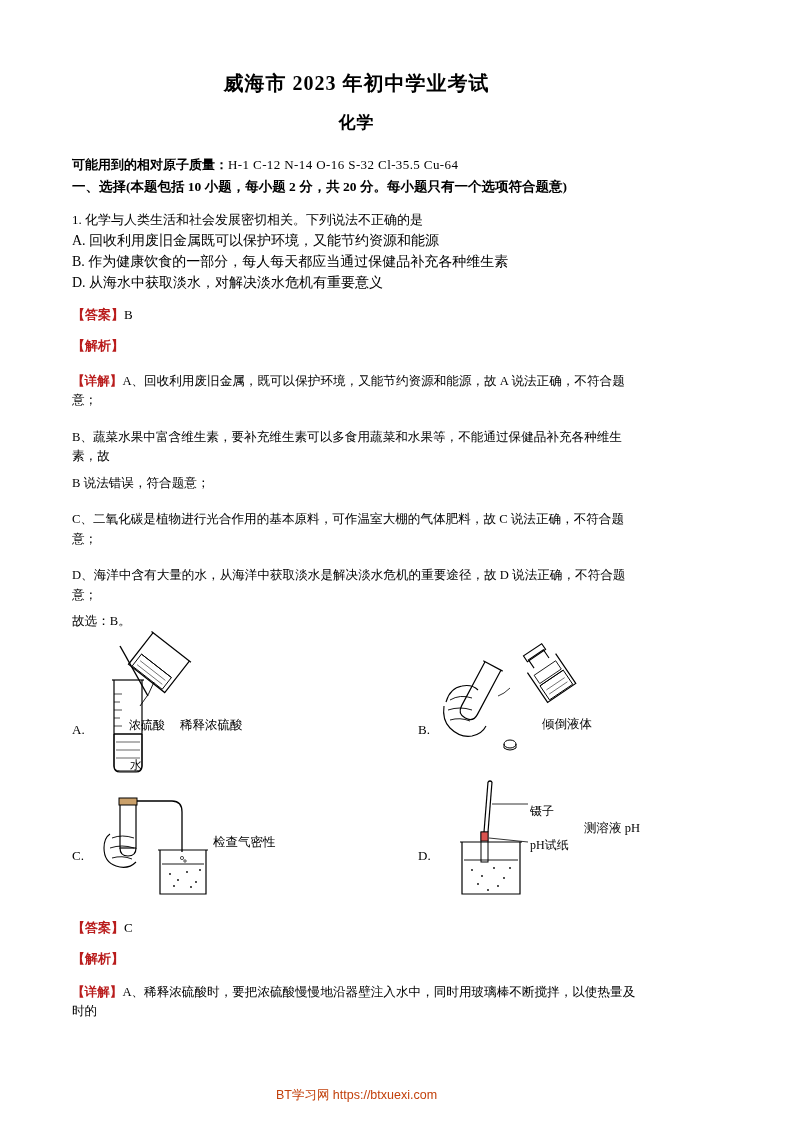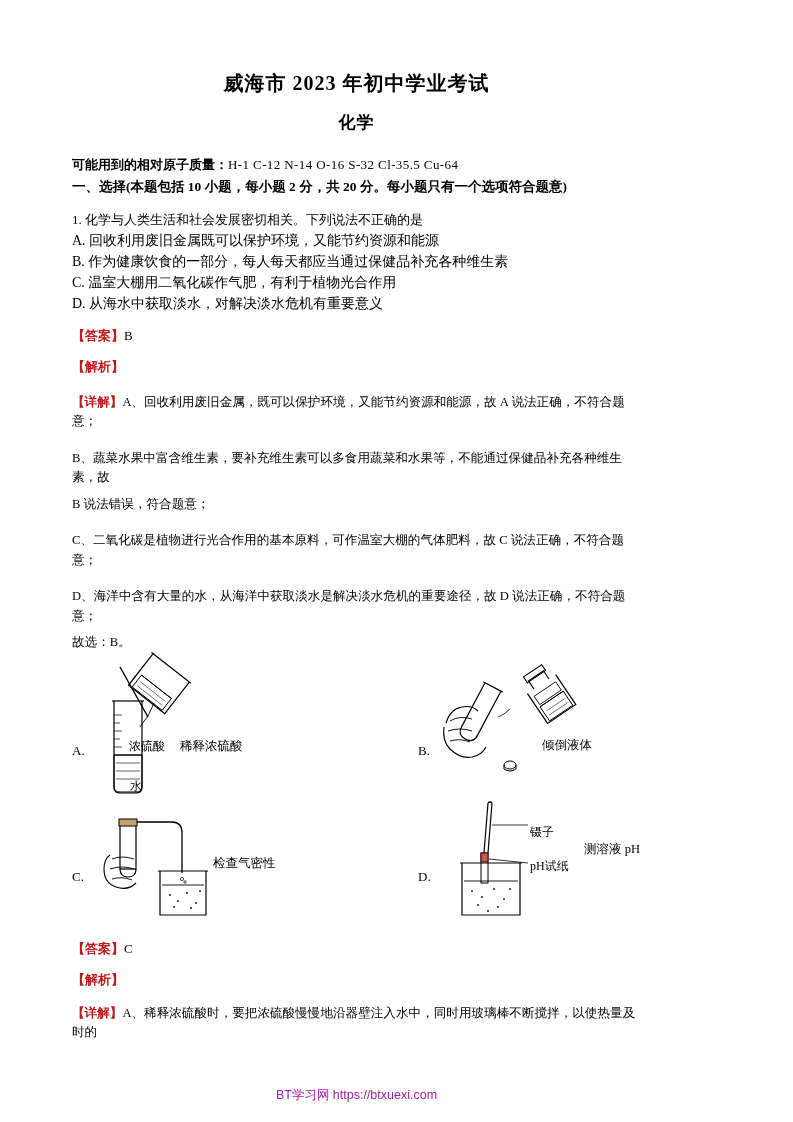--- a/index.html
+++ b/index.html
@@ -102,42 +102,41 @@
     font-size: 13px;
   }
   svg { overflow: visible; }
   .footer {
     position: absolute;
     left: 0;
     right: 0;
     bottom: 18px;
     text-align: center;
     font-size: 12.5px;
-    color: #a21caf;
+    color: #c2410c;
     font-family: "Liberation Sans", sans-serif;
   }
 </style>
 </head>
 <body>
 
 <div class="page">
 
   <h1 class="title">威海市 2023 年初中学业考试</h1>
   <h2 class="subtitle">化学</h2>
 
   <div class="atomic-line">
     <span>可能用到的相对原子质量：</span><span class="vals">H-1  C-12  N-14  O-16  S-32  Cl-35.5  Cu-64</span>
   </div>
 
   <div class="section-head">一、选择(本题包括 10 小题，每小题 2 分，共 20 分。每小题只有一个选项符合题意)</div>
 
   <div class="q-stem">1. 化学与人类生活和社会发展密切相关。下列说法不正确的是</div>
   <div class="opt">A. 回收利用废旧金属既可以保护环境，又能节约资源和能源</div>
   <div class="opt">B. 作为健康饮食的一部分，每人每天都应当通过保健品补充各种维生素</div>
-  <div class="opt">C. 温室大棚用二氧化碳作气肥，有利于植物光合作用</div>
   <div class="opt">D. 从海水中获取淡水，对解决淡水危机有重要意义</div>
 
   <div class="ans-line">
     <span class="tag">【答案】</span><span>B</span>
   </div>
   <div class="ans-line">
     <span class="tag">【解析】</span>
   </div>
 
   <div class="explain-p">

